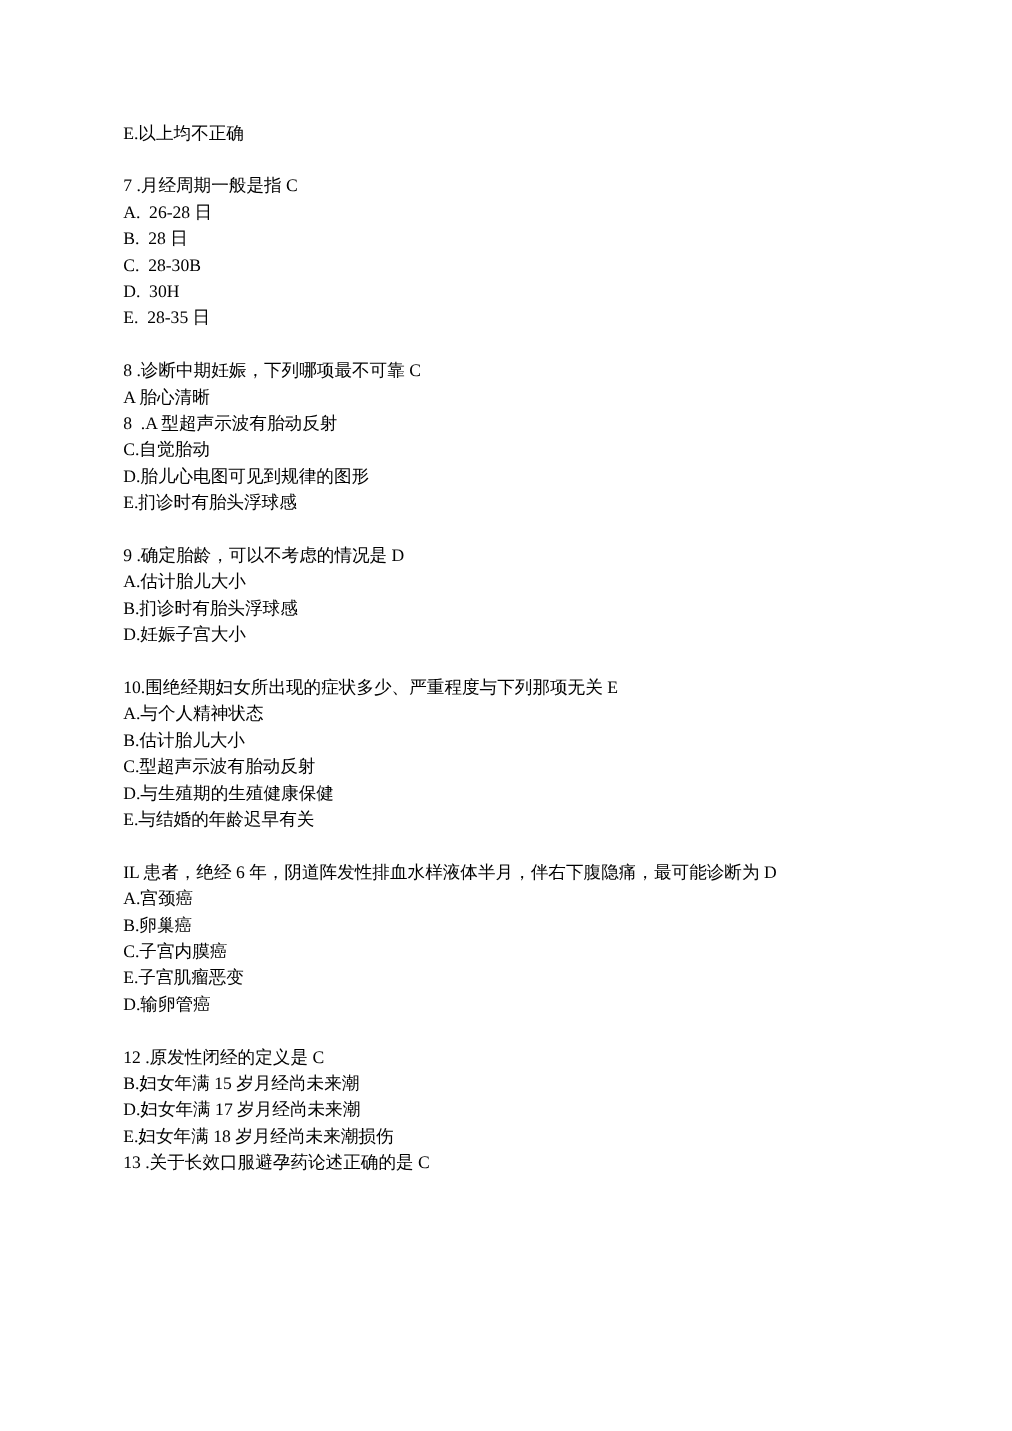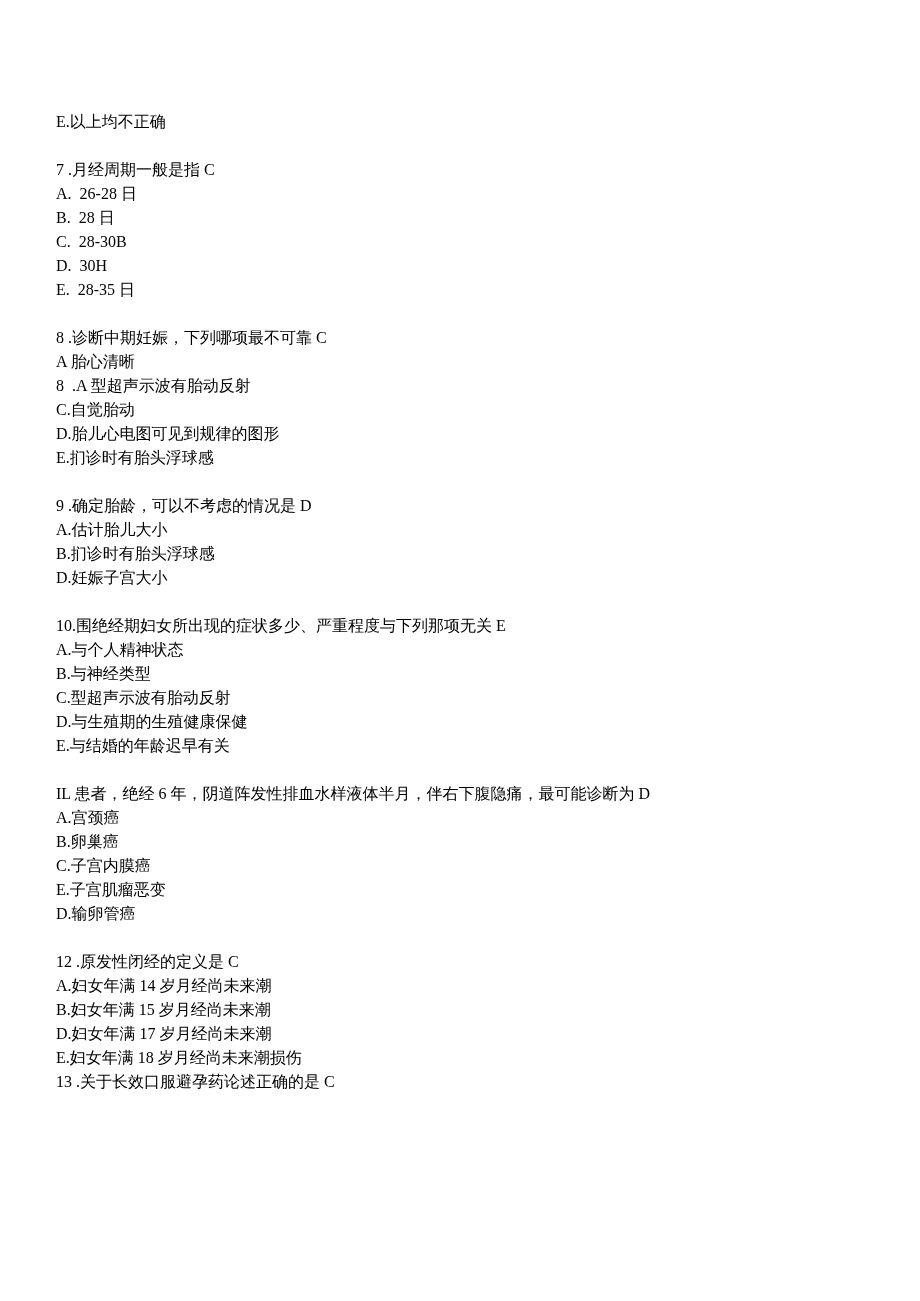--- a/index.html
+++ b/index.html
@@ -6,21 +6,21 @@
     margin: 0;
     padding: 0;
     background: #ffffff;
     font-family: "SimSun", "宋体", serif;
     font-size: 16px;
     line-height: 1.5;
     color: #000000;
     width: 920px;
   }
   .page {
-    padding: 110px 128px 60px 56px;
+    padding: 110px 128px 60px 112px;
   }
   .line {
     display: block;
     white-space: pre-wrap;
   }
   .blank {
     height: 24px;
   }
 </style>
 </head>
@@ -44,32 +44,31 @@
       <span class="line">D.胎儿心电图可见到规律的图形</span>
       <span class="line">E.扪诊时有胎头浮球感</span>
       <div class="blank"></div>
       <span class="line">9 .确定胎龄，可以不考虑的情况是 D</span>
       <span class="line">A.估计胎儿大小</span>
       <span class="line">B.扪诊时有胎头浮球感</span>
       <span class="line">D.妊娠子宫大小</span>
       <div class="blank"></div>
       <span class="line">10.围绝经期妇女所出现的症状多少、严重程度与下列那项无关 E</span>
       <span class="line">A.与个人精神状态</span>
-      <span class="line">B.与神经类型</span>
+      <span class="line">B.估计胎儿大小</span>
       <span class="line">C.型超声示波有胎动反射</span>
       <span class="line">D.与生殖期的生殖健康保健</span>
       <span class="line">E.与结婚的年龄迟早有关</span>
       <div class="blank"></div>
       <span class="line">IL 患者，绝经 6 年，阴道阵发性排血水样液体半月，伴右下腹隐痛，最可能诊断为 D</span>
       <span class="line">A.宫颈癌</span>
       <span class="line">B.卵巢癌</span>
       <span class="line">C.子宫内膜癌</span>
       <span class="line">E.子宫肌瘤恶变</span>
       <span class="line">D.输卵管癌</span>
       <div class="blank"></div>
       <span class="line">12 .原发性闭经的定义是 C</span>
-      <span class="line">A.妇女年满 14 岁月经尚未来潮</span>
       <span class="line">B.妇女年满 15 岁月经尚未来潮</span>
       <span class="line">D.妇女年满 17 岁月经尚未来潮</span>
       <span class="line">E.妇女年满 18 岁月经尚未来潮损伤</span>
       <span class="line">13 .关于长效口服避孕药论述正确的是 C</span>
     </div>
 </div>
 
 </body></html>

